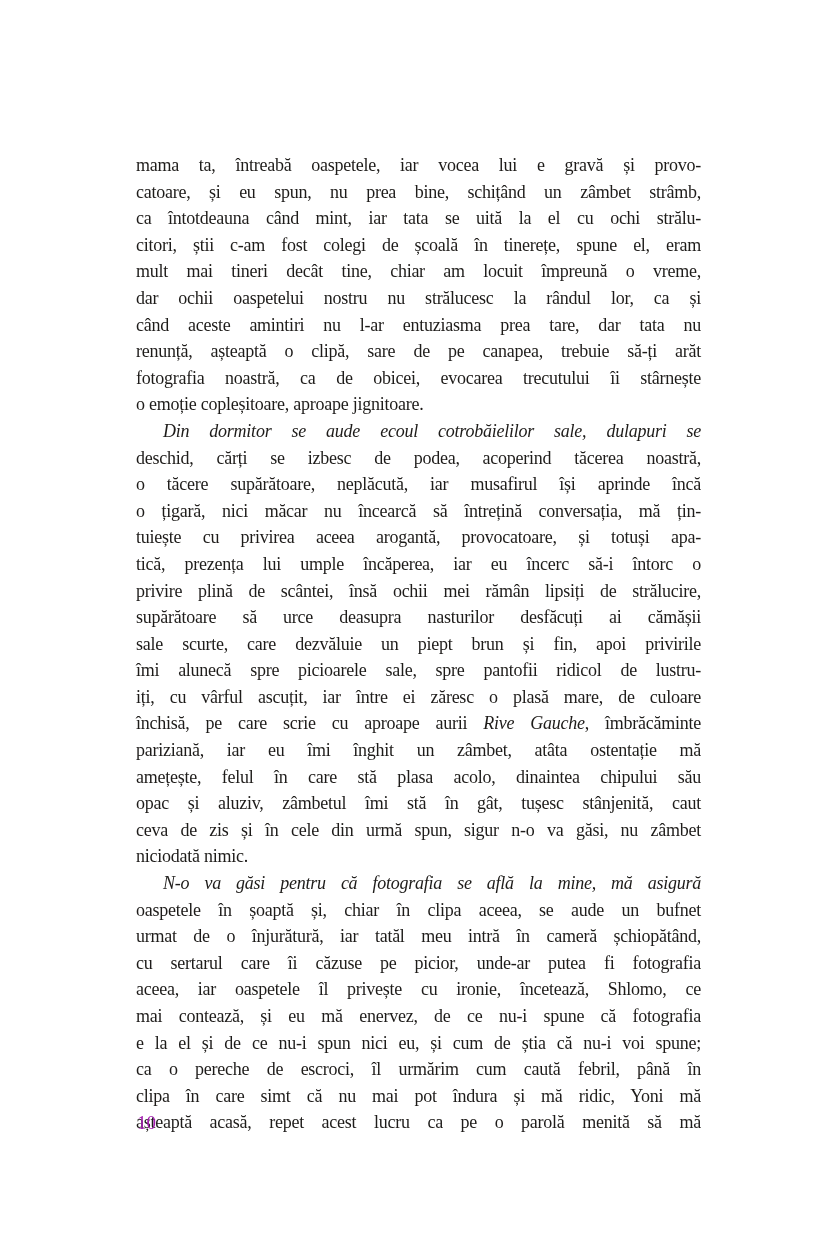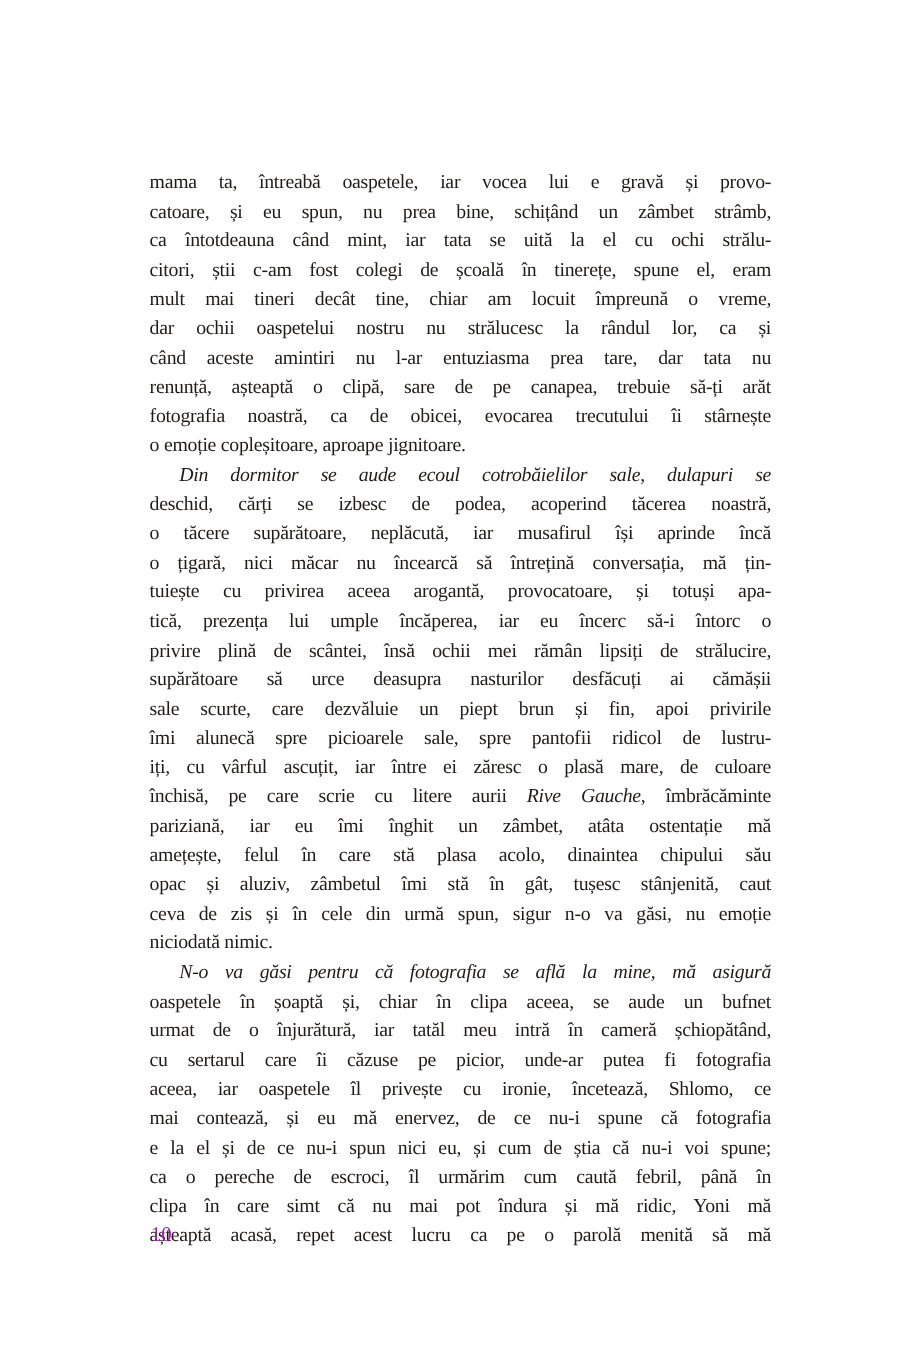--- a/index.html
+++ b/index.html
@@ -79,25 +79,25 @@
       <div class="line">deschid, cărți se izbesc de podea, acoperind tăcerea noastră,</div>
       <div class="line">o tăcere supărătoare, neplăcută, iar musafirul își aprinde încă</div>
       <div class="line">o țigară, nici măcar nu încearcă să întrețină conversația, mă țin-</div>
       <div class="line">tuiește cu privirea aceea arogantă, provocatoare, și totuși apa-</div>
       <div class="line">tică, prezența lui umple încăperea, iar eu încerc să-i întorc o</div>
       <div class="line">privire plină de scântei, însă ochii mei rămân lipsiți de strălucire,</div>
       <div class="line">supărătoare să urce deasupra nasturilor desfăcuți ai cămășii</div>
       <div class="line">sale scurte, care dezvăluie un piept brun și fin, apoi privirile</div>
       <div class="line">îmi alunecă spre picioarele sale, spre pantofii ridicol de lustru-</div>
       <div class="line">iți, cu vârful ascuțit, iar între ei zăresc o plasă mare, de culoare</div>
-      <div class="line"><span>închisă, pe care scrie cu litere aurii </span><span class="italic">Rive Gauche</span><span>, îmbrăcăminte</span></div>
+      <div class="line"><span>închisă, pe care scrie cu aproape aurii </span><span class="italic">Rive Gauche</span><span>, îmbrăcăminte</span></div>
       <div class="line">pariziană, iar eu îmi înghit un zâmbet, atâta ostentație mă</div>
       <div class="line">amețește, felul în care stă plasa acolo, dinaintea chipului său</div>
       <div class="line">opac și aluziv, zâmbetul îmi stă în gât, tușesc stânjenită, caut</div>
-      <div class="line">ceva de zis și în cele din urmă spun, sigur n-o va găsi, nu emoție</div>
+      <div class="line">ceva de zis și în cele din urmă spun, sigur n-o va găsi, nu zâmbet</div>
       <div class="line lastline">niciodată nimic.</div>
     </div>
 
     <div class="paragraph">
       <div class="line indent">N-o va găsi pentru că fotografia se află la mine, mă asigură</div>
       <div class="line">oaspetele în șoaptă și, chiar în clipa aceea, se aude un bufnet</div>
       <div class="line">urmat de o înjurătură, iar tatăl meu intră în cameră șchiopătând,</div>
       <div class="line">cu sertarul care îi căzuse pe picior, unde-ar putea fi fotografia</div>
       <div class="line">aceea, iar oaspetele îl privește cu ironie, încetează, Shlomo, ce</div>
       <div class="line">mai contează, și eu mă enervez, de ce nu-i spune că fotografia</div>

